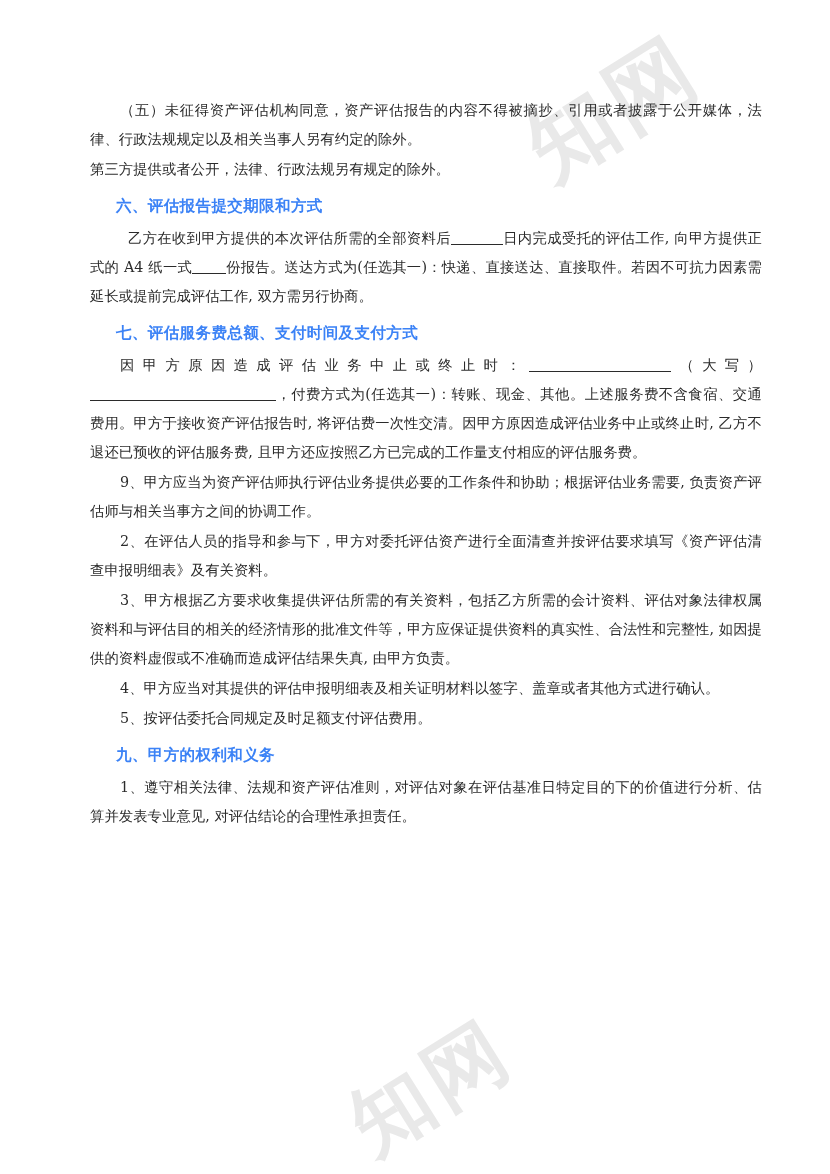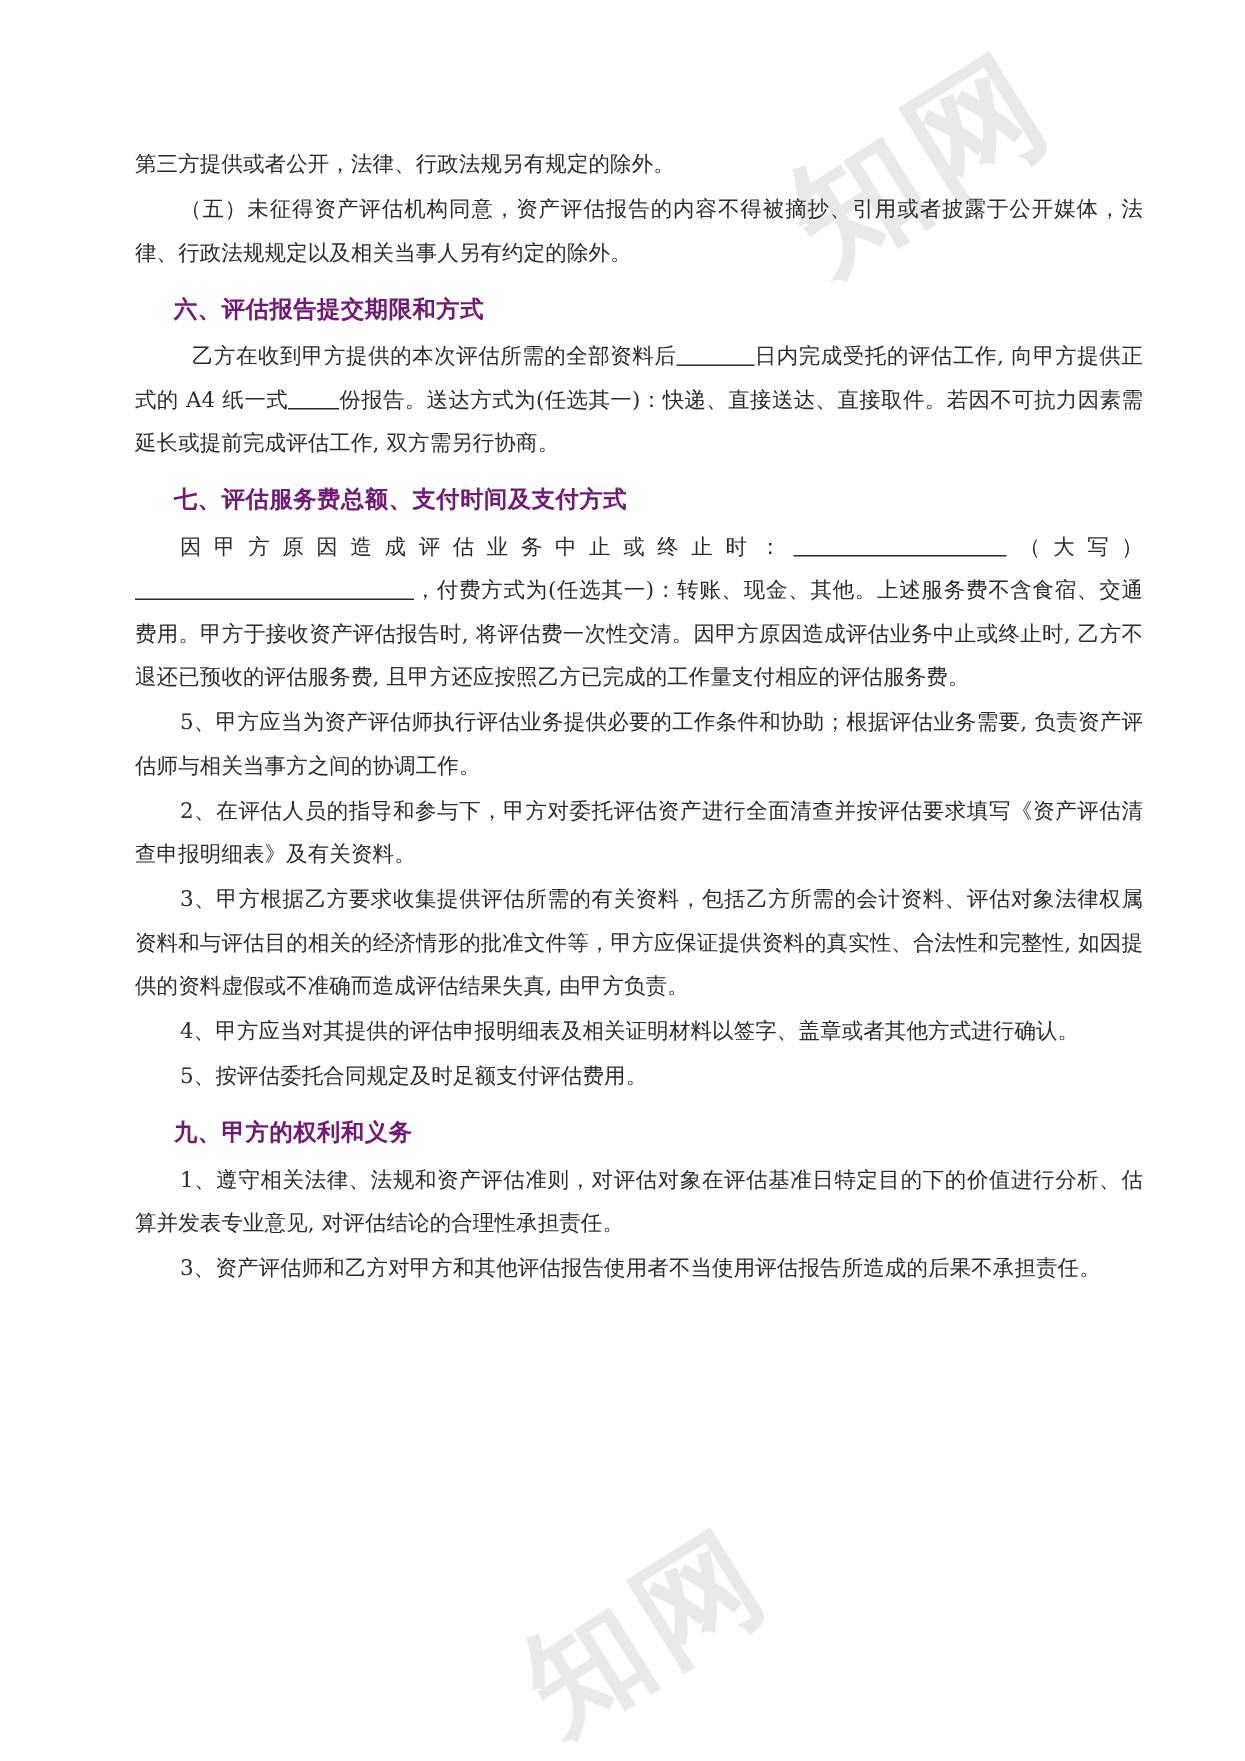--- a/index.html
+++ b/index.html
@@ -49,21 +49,21 @@
     position: absolute;
     left: 90px;
     top: 96px;
     width: 672px;
     z-index: 1;
   }
   .doc-heading {
     font-family: "DejaVu Sans", sans-serif;
     font-weight: 700;
     font-size: 15.5px;
-    color: #701a75;
+    color: #3b82f6;
     line-height: 2.0;
     margin: 7px 0 2px 0;
     padding-left: 26px;
     letter-spacing: 0.4px;
   }
   .doc-para {
     font-family: "DejaVu Serif", serif;
     font-size: 14.3px;
     color: #2b2b2b;
     line-height: 2.03;
@@ -93,29 +93,28 @@
 <body>
 
 <div class="page">
 
   <div class="watermarks">
     <div class="wm wm-a">知网</div>
     <div class="wm wm-b">知网</div>
   </div>
 
   <div class="content">
+      <p class="doc-para">（五）未征得资产评估机构同意，资产评估报告的内容不得被摘抄、引用或者披露于公开媒体，法律、行政法规规定以及相关当事人另有约定的除外。</p>
       <p class="doc-para no-indent">第三方提供或者公开，法律、行政法规另有规定的除外。</p>
-      <p class="doc-para">（五）未征得资产评估机构同意，资产评估报告的内容不得被摘抄、引用或者披露于公开媒体，法律、行政法规规定以及相关当事人另有约定的除外。</p>
       <div class="doc-heading">六、评估报告提交期限和方式</div>
       <p class="doc-para deep-indent"><span>乙方在收到甲方提供的本次评估所需的全部资料后</span><span class="blank blank-sm"></span><span>日内完成受托的评估工作, 向甲方提供正式的 A4 纸一式</span><span class="blank blank-xs"></span><span>份报告。送达方式为(任选其一)：快递、直接送达、直接取件。若因不可抗力因素需延长或提前完成评估工作, 双方需另行协商。</span></p>
       <div class="doc-heading">七、评估服务费总额、支付时间及支付方式</div>
       <p class="doc-para"><span>因甲方原因造成评估业务中止或终止时：</span><span class="blank blank-md"></span><span>（大写）</span><span class="blank blank-lg"></span><span>，付费方式为(任选其一)：转账、现金、其他。上述服务费不含食宿、交通费用。甲方于接收资产评估报告时, 将评估费一次性交清。因甲方原因造成评估业务中止或终止时, 乙方不退还已预收的评估服务费, 且甲方还应按照乙方已完成的工作量支付相应的评估服务费。</span></p>
-      <p class="doc-para">5、甲方应当为资产评估师执行评估业务提供必要的工作条件和协助；根据评估业务需要, 负责资产评估师与相关当事方之间的协调工作。</p>
+      <p class="doc-para">9、甲方应当为资产评估师执行评估业务提供必要的工作条件和协助；根据评估业务需要, 负责资产评估师与相关当事方之间的协调工作。</p>
       <p class="doc-para">2、在评估人员的指导和参与下，甲方对委托评估资产进行全面清查并按评估要求填写《资产评估清查申报明细表》及有关资料。</p>
       <p class="doc-para">3、甲方根据乙方要求收集提供评估所需的有关资料，包括乙方所需的会计资料、评估对象法律权属资料和与评估目的相关的经济情形的批准文件等，甲方应保证提供资料的真实性、合法性和完整性, 如因提供的资料虚假或不准确而造成评估结果失真, 由甲方负责。</p>
       <p class="doc-para">4、甲方应当对其提供的评估申报明细表及相关证明材料以签字、盖章或者其他方式进行确认。</p>
       <p class="doc-para">5、按评估委托合同规定及时足额支付评估费用。</p>
       <div class="doc-heading">九、甲方的权利和义务</div>
       <p class="doc-para">1、遵守相关法律、法规和资产评估准则，对评估对象在评估基准日特定目的下的价值进行分析、估算并发表专业意见, 对评估结论的合理性承担责任。</p>
-      <p class="doc-para">3、资产评估师和乙方对甲方和其他评估报告使用者不当使用评估报告所造成的后果不承担责任。</p>
     </div>
 
 </div>
 
 </body></html>

